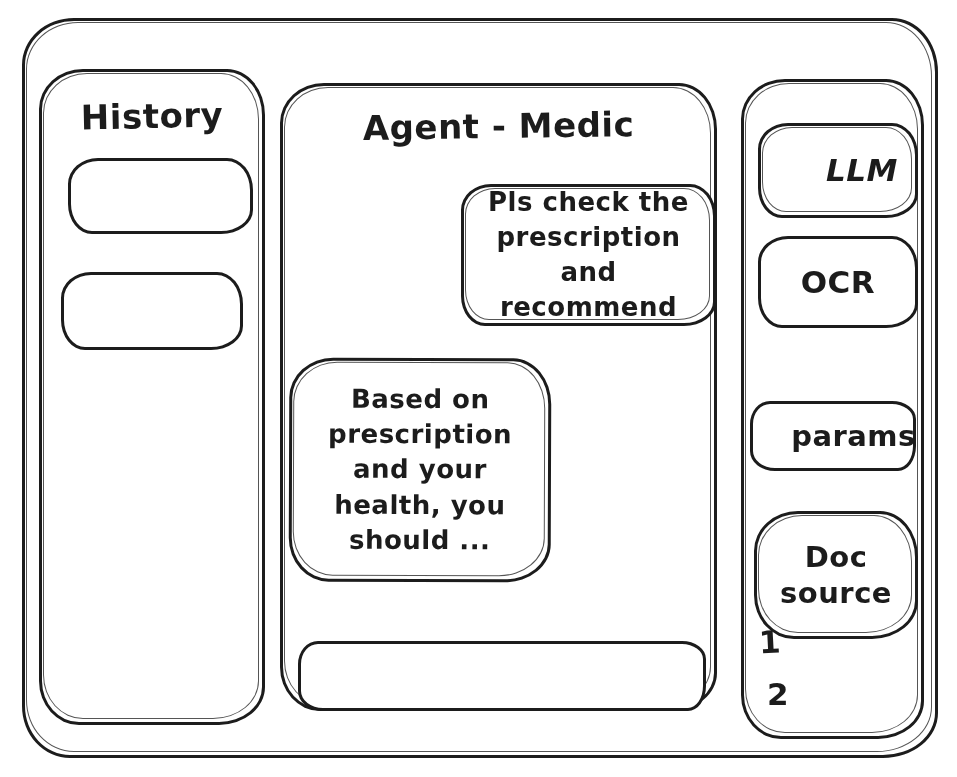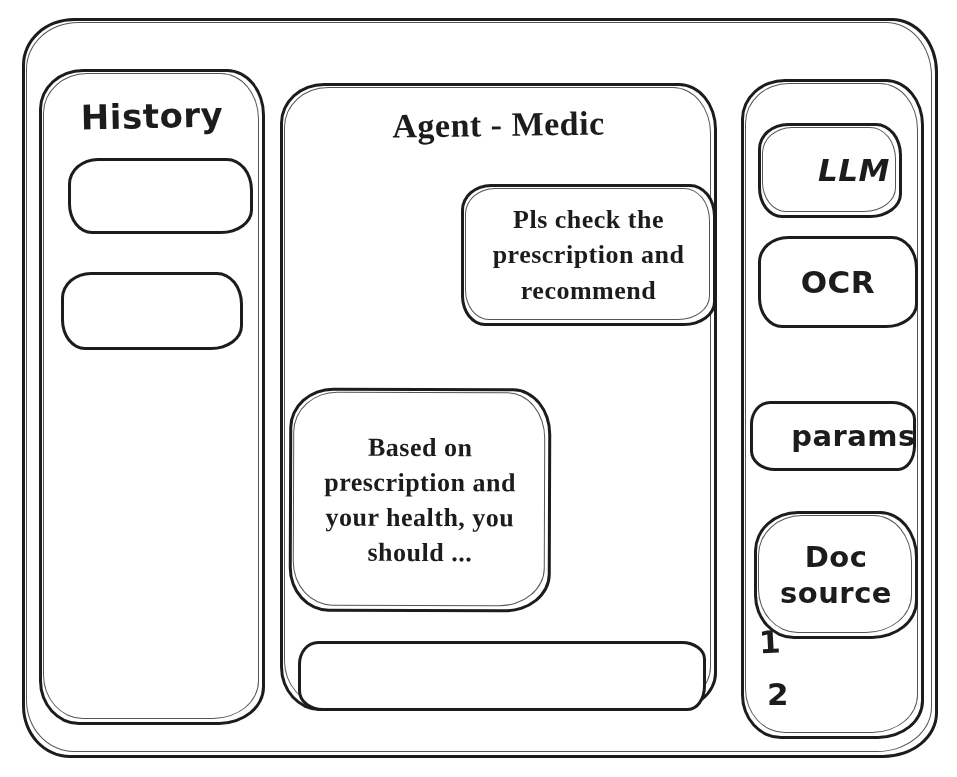--- a/index.html
+++ b/index.html
@@ -46,42 +46,42 @@
   .history-panel{ left:14px; top:48px; width:226px; height:656px; }
   .panel-title{
     position:absolute; left:0; right:0; top:24px;
     text-align:center; font-size:34px;
     transform:rotate(-1.2deg);
   }
   .hist-box-1{ left:26px; top:86px;  width:185px; height:76px; }
   .hist-box-2{ left:19px; top:200px; width:182px; height:78px; }
 
   
-  .chat-panel{ left:255px; top:62px; width:437px; height:628px;font-family:Liberation Serif, serif; }
+  .chat-panel{ left:255px; top:62px; width:437px; height:628px; }
   .chat-title{ top:20px; transform:rotate(-0.8deg); }
   .bubble{
     display:flex; align-items:center; justify-content:center;
     text-align:center; font-size:26px; line-height:1.35;
   }
   .bubble-user{ left:178px; top:98px; width:255px; height:142px; padding:8px 10px; }
-  .bubble-assistant{ left:6px; top:272px; width:262px; height:224px; padding:10px 20px; transform:rotate(.2deg);margin-top:30px; }
+  .bubble-assistant{ left:6px; top:272px; width:262px; height:224px; padding:10px 20px; transform:rotate(.2deg); }
   .chat-input{
     left:15px; top:555px; width:408px; height:70px;
     font:inherit; font-size:24px; color:var(--ink);
     padding:0 20px; outline:none;
   }
 
   
   .tools-panel{ left:716px; top:58px; width:183px; height:660px; }
   .tool-btn{
     display:flex; align-items:center; justify-content:center;
     text-align:center; font-size:31px; line-height:1.25;
     cursor:pointer;
   }
-  .btn-llm{    left:14px; top:41px;  width:144px; height:95px; font-style:italic;padding-left:48px; }
+  .btn-llm{    left:14px; top:41px;  width:160px; height:95px; font-style:italic;padding-left:48px; }
   .btn-ocr{    left:14px; top:154px; width:160px; height:92px;text-align:right; }
   .btn-params{ left:6px;  top:319px; width:166px; height:70px; font-size:29px; }
   .btn-doc{    left:10px; top:429px; width:164px; height:128px; font-size:29px; padding:22px 12px; }
   .doc-item{
     position:absolute; font-size:31px; font-weight:bold;
   }
   .doc-item-1{ left:15px; top:542px; transform:rotate(-3deg); }
   .doc-item-2{ left:23px; top:594px; }
 </style>
 </head>

